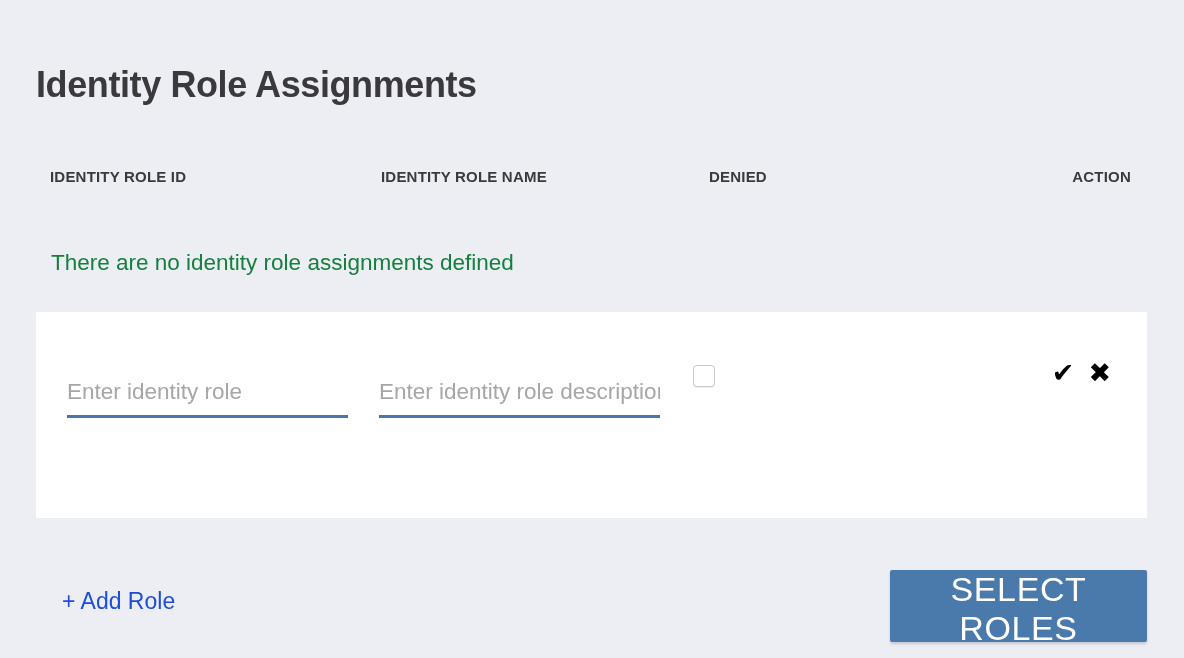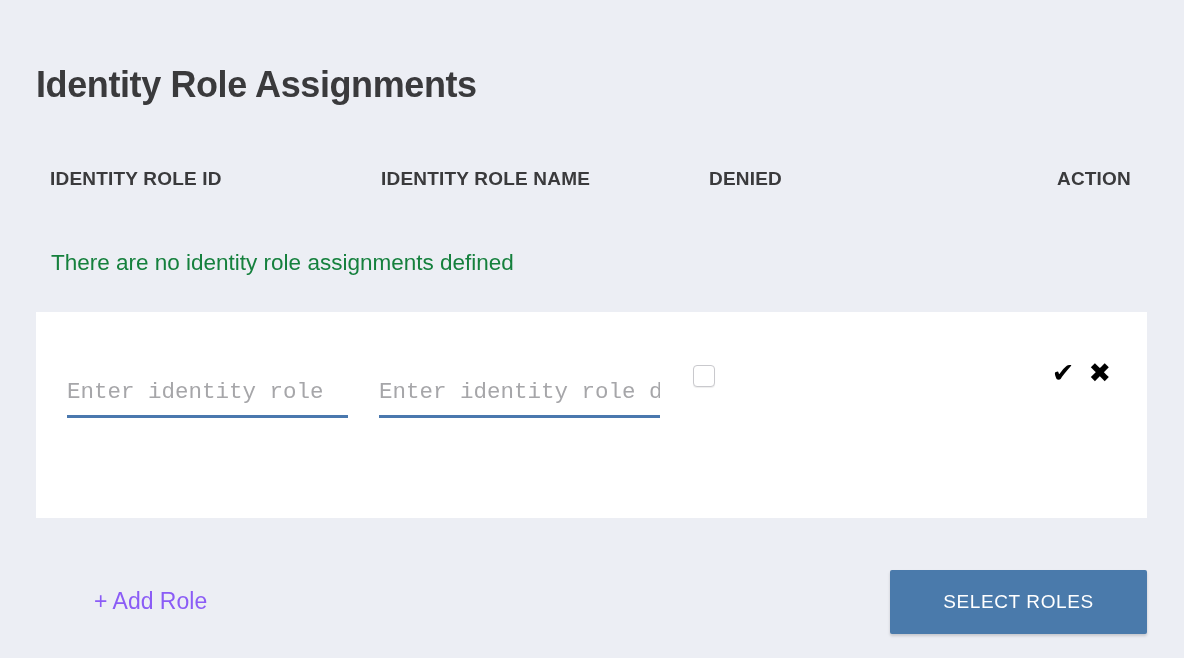--- a/index.html
+++ b/index.html
@@ -38,21 +38,21 @@
   .table-head {
     position: absolute;
     left: 36px;
     top: 168px;
     width: 1112px;
     height: 28px;
   }
   .col-head {
     position: absolute;
     top: 0;
-    font-size: 19px;
+    font-size: 15px;
     font-weight: bold;
     color: #3a3a3c;
     letter-spacing: 0.2px;
     white-space: nowrap;
   }
   .col-head.c1 { left: 14px; }
   .col-head.c2 { left: 345px; }
   .col-head.c3 { left: 673px; text-align: right; }
   .col-head.c4 { right: 17px; }
 
@@ -93,21 +93,21 @@
   .field.f1 { left: 31px; width: 281px; }
   .field.f2 { left: 343px; width: 281px; }
 
   .field-input {
     display: block;
     width: 100%;
     height: 44px;
     border: 0;
     outline: none;
     background: transparent;
-    font-family: Liberation Mono, monospace;
+    font-family: Liberation Sans, sans-serif;
     font-size: 22.5px;
     color: #b91c1c;
     padding: 0;
     white-space: nowrap;
     overflow: hidden;
   }
   .field-input::placeholder {
     color: #a6a6a9;
     opacity: 1;
   }
@@ -157,39 +157,38 @@
     cursor: pointer;
     user-select: none;
   }
 
   
   .add-role-link {
     position: absolute;
     left: 62px;
     top: 588px;
     font-size: 23px;
-    color: #8b5cf6;
+    color: #1d4ed8;
     text-decoration: none;
     white-space: nowrap;
     cursor: pointer;
-    margin-left: 32px;
   }
 
   .select-roles-button {
     position: absolute;
     left: 890px;
     top: 570px;
     width: 257px;
-    height: 64px;
+    height: 72px;
     background: #4a7aab;
     border: 0;
     border-radius: 2px;
     color: #ffffff;
     font-family: "Liberation Sans", sans-serif;
-    font-size: 19px;
+    font-size: 34px;
     letter-spacing: 0.6px;
     cursor: pointer;
     box-shadow: 0 2px 3px rgba(0,0,0,0.16);
     padding: 0;
   }
 </style>
 </head>
 <body>
 
 <div class="page">

